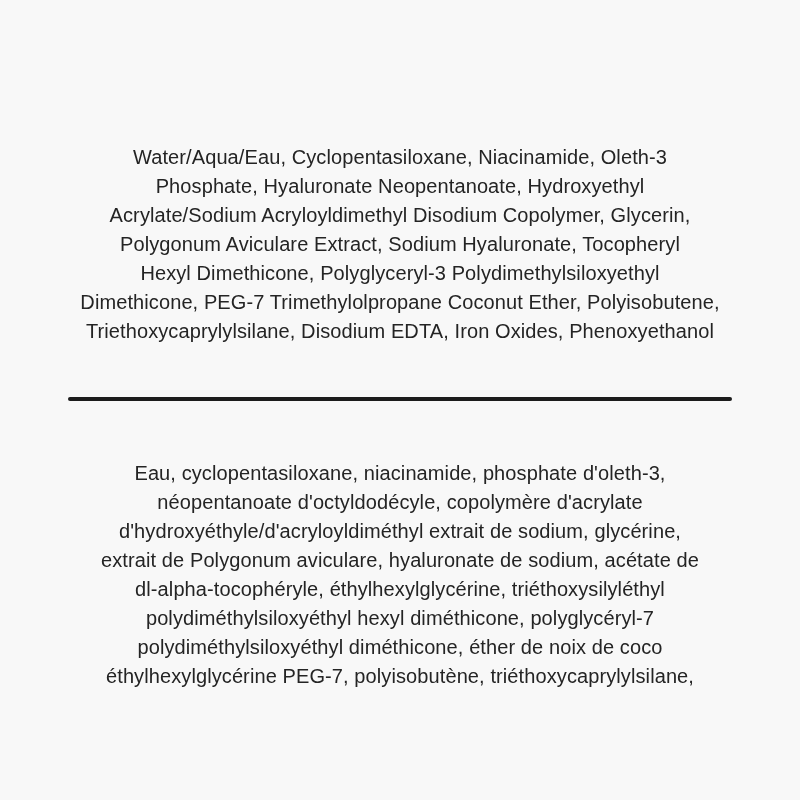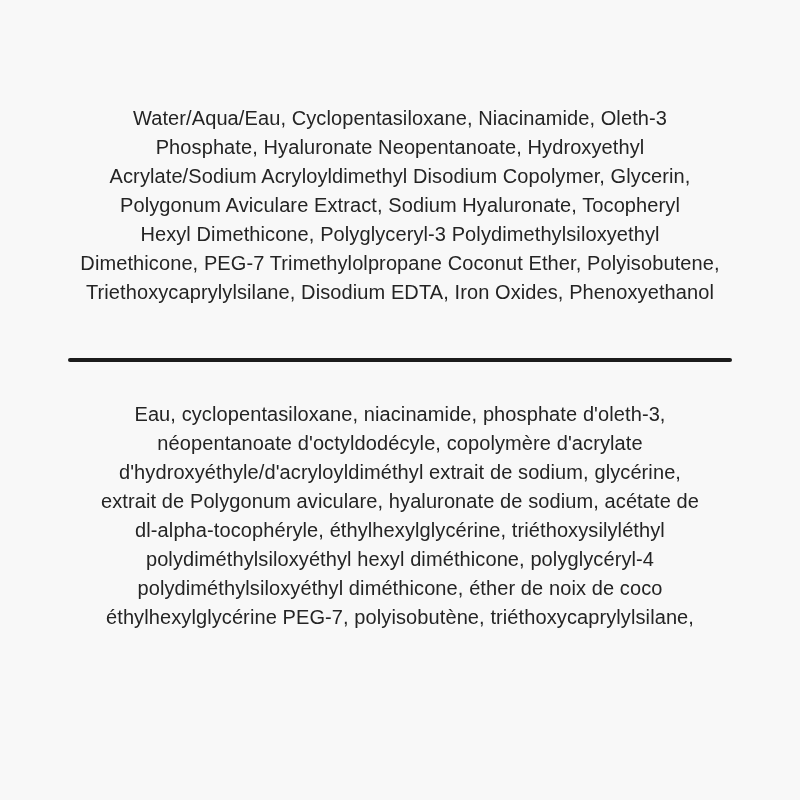--- a/index.html
+++ b/index.html
@@ -25,30 +25,31 @@
     line-height: 29px;
     font-weight: 400;
     letter-spacing: 0.1px;
   }
   .para .line {
     display: block;
     white-space: nowrap;
   }
   .para-en {
     padding-top: 104px;
+    margin-top: 39px;
   }
   .divider {
     width: 664px;
     height: 4px;
     background: #1c1c1c;
     margin: 51px auto 0 auto;
     border-radius: 2px;
   }
   .para-fr {
-    padding-top: 38px;
+    padding-top: 58px;
   }
 </style>
 </head>
 <body>
 
 <div class="canvas">
 
   <p class="para para-en">
     <span class="line">Water/Aqua/Eau, Cyclopentasiloxane, Niacinamide, Oleth-3</span>
     <span class="line">Phosphate, Hyaluronate Neopentanoate, Hydroxyethyl</span>
@@ -60,18 +61,18 @@
   </p>
 
   <div class="divider"></div>
 
   <p class="para para-fr">
     <span class="line">Eau, cyclopentasiloxane, niacinamide, phosphate d'oleth-3,</span>
     <span class="line">néopentanoate d'octyldodécyle, copolymère d'acrylate</span>
     <span class="line">d'hydroxyéthyle/d'acryloyldiméthyl extrait de sodium, glycérine,</span>
     <span class="line">extrait de Polygonum aviculare, hyaluronate de sodium, acétate de</span>
     <span class="line">dl-alpha-tocophéryle, éthylhexylglycérine, triéthoxysilyléthyl</span>
-    <span class="line">polydiméthylsiloxyéthyl hexyl diméthicone, polyglycéryl-4</span>
+    <span class="line">polydiméthylsiloxyéthyl hexyl diméthicone, polyglycéryl-7</span>
     <span class="line">polydiméthylsiloxyéthyl diméthicone, éther de noix de coco</span>
     <span class="line">éthylhexylglycérine PEG-7, polyisobutène, triéthoxycaprylylsilane,</span>
   </p>
 
 </div>
 
 </body></html>

